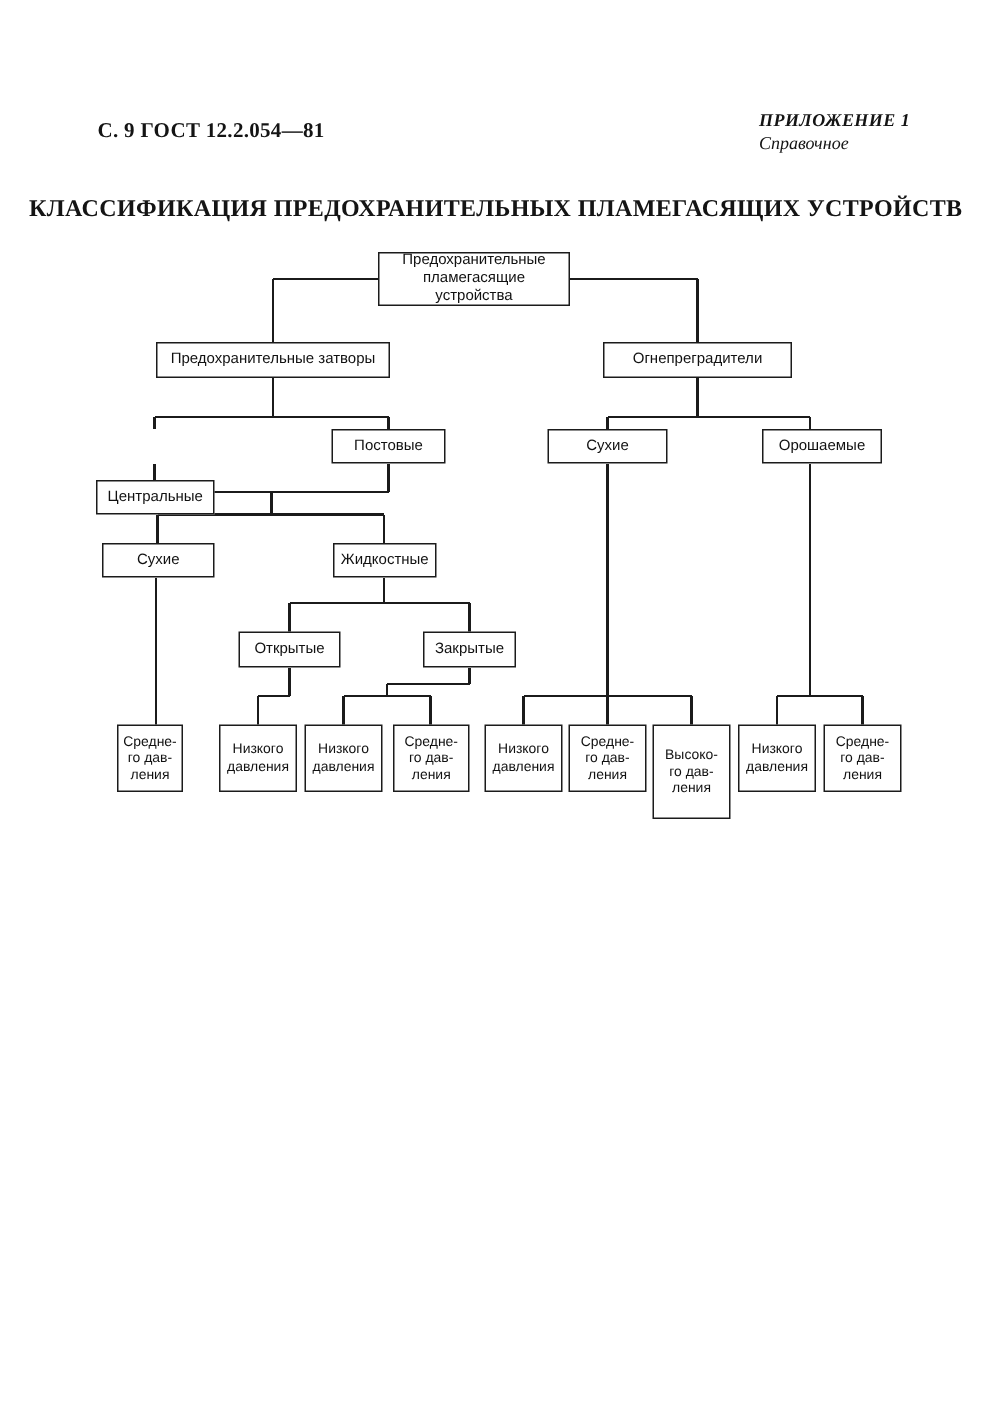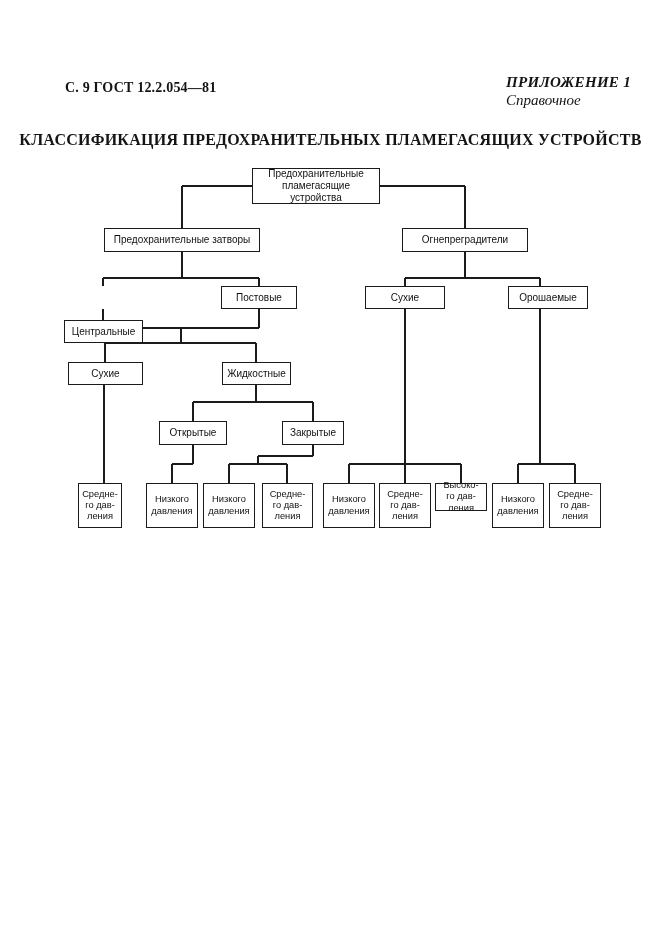--- a/index.html
+++ b/index.html
@@ -1,19 +1,19 @@
 <!DOCTYPE html>
 <html><head>
 <meta charset="utf-8">
 <style>
   html,body{margin:0;padding:0;background:#ffffff;}
   .page{position:relative;width:661px;height:936px;background:#ffffff;overflow:hidden;
         font-family:"Liberation Serif",serif;color:#141414;}
   .header-ref{position:absolute;left:65px;top:44px;font-weight:bold;font-size:14px;letter-spacing:0.2px;margin-top:36px;}
-  .appendix{position:absolute;left:506px;top:73px;font-style:italic;font-size:15px;line-height:1.22;}
+  .appendix{position:absolute;left:506px;top:73px;font-style:italic;font-size:12px;line-height:1.22;}
   .appendix-title{font-weight:bold;letter-spacing:0.3px;}
   .doc-title{position:absolute;left:0;top:131px;width:661px;text-align:center;
              font-weight:bold;font-size:16px;letter-spacing:0.25px;}
   .diagram{position:absolute;left:0;top:0;width:661px;height:936px;}
   .diagram svg{position:absolute;left:0;top:0;width:661px;height:936px;}
   .node{position:absolute;box-sizing:border-box;background:#ffffff;border:1.7px solid #1b1b1b;
         display:flex;flex-direction:column;align-items:center;justify-content:center;
         text-align:center;font-family:"Liberation Sans",sans-serif;font-size:10px;
         line-height:1.18;color:#111;white-space:nowrap;}
   .node.small{font-size:9.3px;line-height:1.2;}
@@ -127,21 +127,21 @@
       </div>
       <div class="node small" style="left: 323px; top: 483px; width: 52px; height: 45px; border-color: rgb(27, 27, 27);">
         <div>Низкого</div>
         <div>давления</div>
       </div>
       <div class="node small" style="left: 379px; top: 483px; width: 52px; height: 45px; border-color: rgb(27, 27, 27);">
         <div>Средне-</div>
         <div>го дав-</div>
         <div>ления</div>
       </div>
-      <div class="node small" style="left: 435px; top: 483px; width: 52px; height: 28px; border-color: rgb(27, 27, 27);">
+      <div class="node small" style="left: 435px; top: 483px; width: 52px; height: 63px; border-color: rgb(27, 27, 27);">
         <div>Высоко-</div>
         <div>го дав-</div>
         <div>ления</div>
       </div>
       <div class="node small" style="left: 492px; top: 483px; width: 52px; height: 45px; border-color: rgb(27, 27, 27);">
         <div>Низкого</div>
         <div>давления</div>
       </div>
       <div class="node small" style="left: 549px; top: 483px; width: 52px; height: 45px; border-color: rgb(27, 27, 27);">
         <div>Средне-</div>

